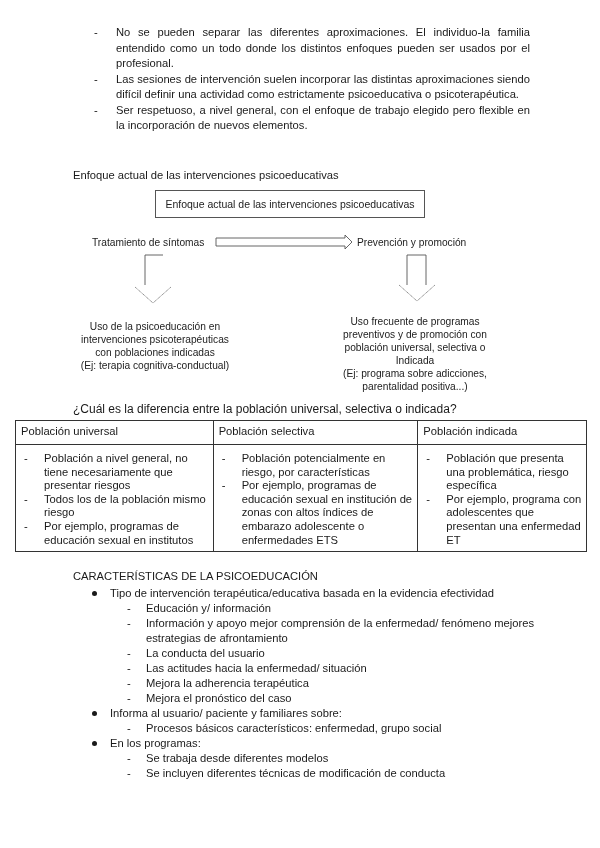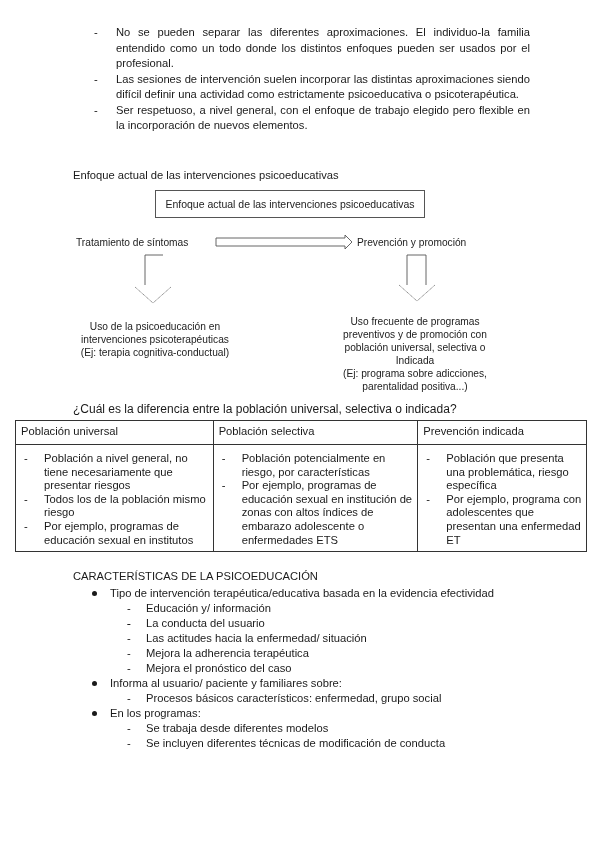--- a/index.html
+++ b/index.html
@@ -64,26 +64,27 @@
   <path d="M135 287 L153 303 L171 287" fill="none" stroke="#666" stroke-width="0.8" stroke-dasharray="1.2 0.6"></path>
 
   <path d="M407 285 L407 255 L426 255 L426 285" fill="none" stroke="#555" stroke-width="0.9"></path>
   <path d="M399 285 L417 301 L435 285" fill="none" stroke="#666" stroke-width="0.8" stroke-dasharray="1.2 0.6"></path>
 </svg>
 
 <div class="diagram-box">
   <span>Enfoque actual de las intervenciones psicoeducativas</span>
 </div>
 
-<div class="diag-text" style="left:76px; top:236px; text-align:left;">Tratamiento de síntomas</div>
+<div class="diag-text" style="left:92px; top:236px; text-align:left;">Tratamiento de síntomas</div>
 <div class="diag-text" style="left:357px; top:236px; text-align:left;">Prevención y promoción</div>
 
 <div class="diag-text" style="left:60px; top:320px; width:190px;">
   <div>Uso de la psicoeducación en</div>
   <div>intervenciones psicoterapéuticas</div>
+  <div>con poblaciones indicadas</div>
   <div>(Ej: terapia cognitiva-conductual)</div>
 </div>
 
 <div class="diag-text" style="left:325px; top:315px; width:180px;">
   <div>Uso frecuente de programas</div>
   <div>preventivos y de promoción con</div>
   <div>población universal, selectiva o</div>
   <div>Indicada</div>
   <div>(Ej: programa sobre adicciones,</div>
   <div>parentalidad positiva...)</div>
@@ -94,21 +95,21 @@
 <table class="pop">
   <colgroup>
     <col style="width:198px">
       <col style="width:205px">
       <col style="width:169px">
   </colgroup>
   <tbody>
       <tr>
     <th>Población universal</th>
     <th>Población selectiva</th>
-    <th>Prevención indicada</th>
+    <th>Población indicada</th>
   </tr>
   <tr>
     <td>
       <div class="cell-item"><span class="mk">-</span><span>Población a nivel general, no tiene necesariamente que presentar riesgos</span></div>
       <div class="cell-item"><span class="mk">-</span><span>Todos los de la población mismo riesgo</span></div>
       <div class="cell-item"><span class="mk">-</span><span>Por ejemplo, programas de educación sexual en institutos</span></div>
     </td>
     <td>
       <div class="cell-item"><span class="mk">-</span><span>Población potencialmente en riesgo, por características</span></div>
       <div class="cell-item"><span class="mk">-</span><span>Por ejemplo, programas de educación sexual en institución de zonas con altos índices de embarazo adolescente o enfermedades ETS</span></div>
@@ -119,21 +120,21 @@
     </td>
   </tr>
 </tbody>
   </table>
 
 <div class="char-title">CARACTERÍSTICAS DE LA PSICOEDUCACIÓN</div>
 
 <div class="char-list">
   <div class="bullet"><span class="dot"></span><span>Tipo de intervención terapéutica/educativa basada en la evidencia  efectividad</span></div>
   <div class="sub"><span class="mk">-</span><span>Educación y/ información</span></div>
-  <div class="sub"><span class="mk">-</span></div>
+  <div class="sub"><span class="mk">-</span><span>Información y apoyo  mejor comprensión de la enfermedad/ fenómeno mejores estrategias de afrontamiento</span></div>
 
   <div class="sub"><span class="mk">-</span><span>La conducta del usuario</span></div>
   <div class="sub"><span class="mk">-</span><span>Las actitudes hacia la enfermedad/ situación</span></div>
   <div class="sub"><span class="mk">-</span><span>Mejora la adherencia terapéutica</span></div>
   <div class="sub"><span class="mk">-</span><span>Mejora el pronóstico del caso</span></div>
 
   <div class="bullet"><span class="dot"></span><span>Informa al usuario/ paciente y familiares sobre:</span></div>
   <div class="sub"><span class="mk">-</span><span>Procesos básicos característicos: enfermedad, grupo social</span></div>
 
   <div class="bullet"><span class="dot"></span><span>En los programas:</span></div>

